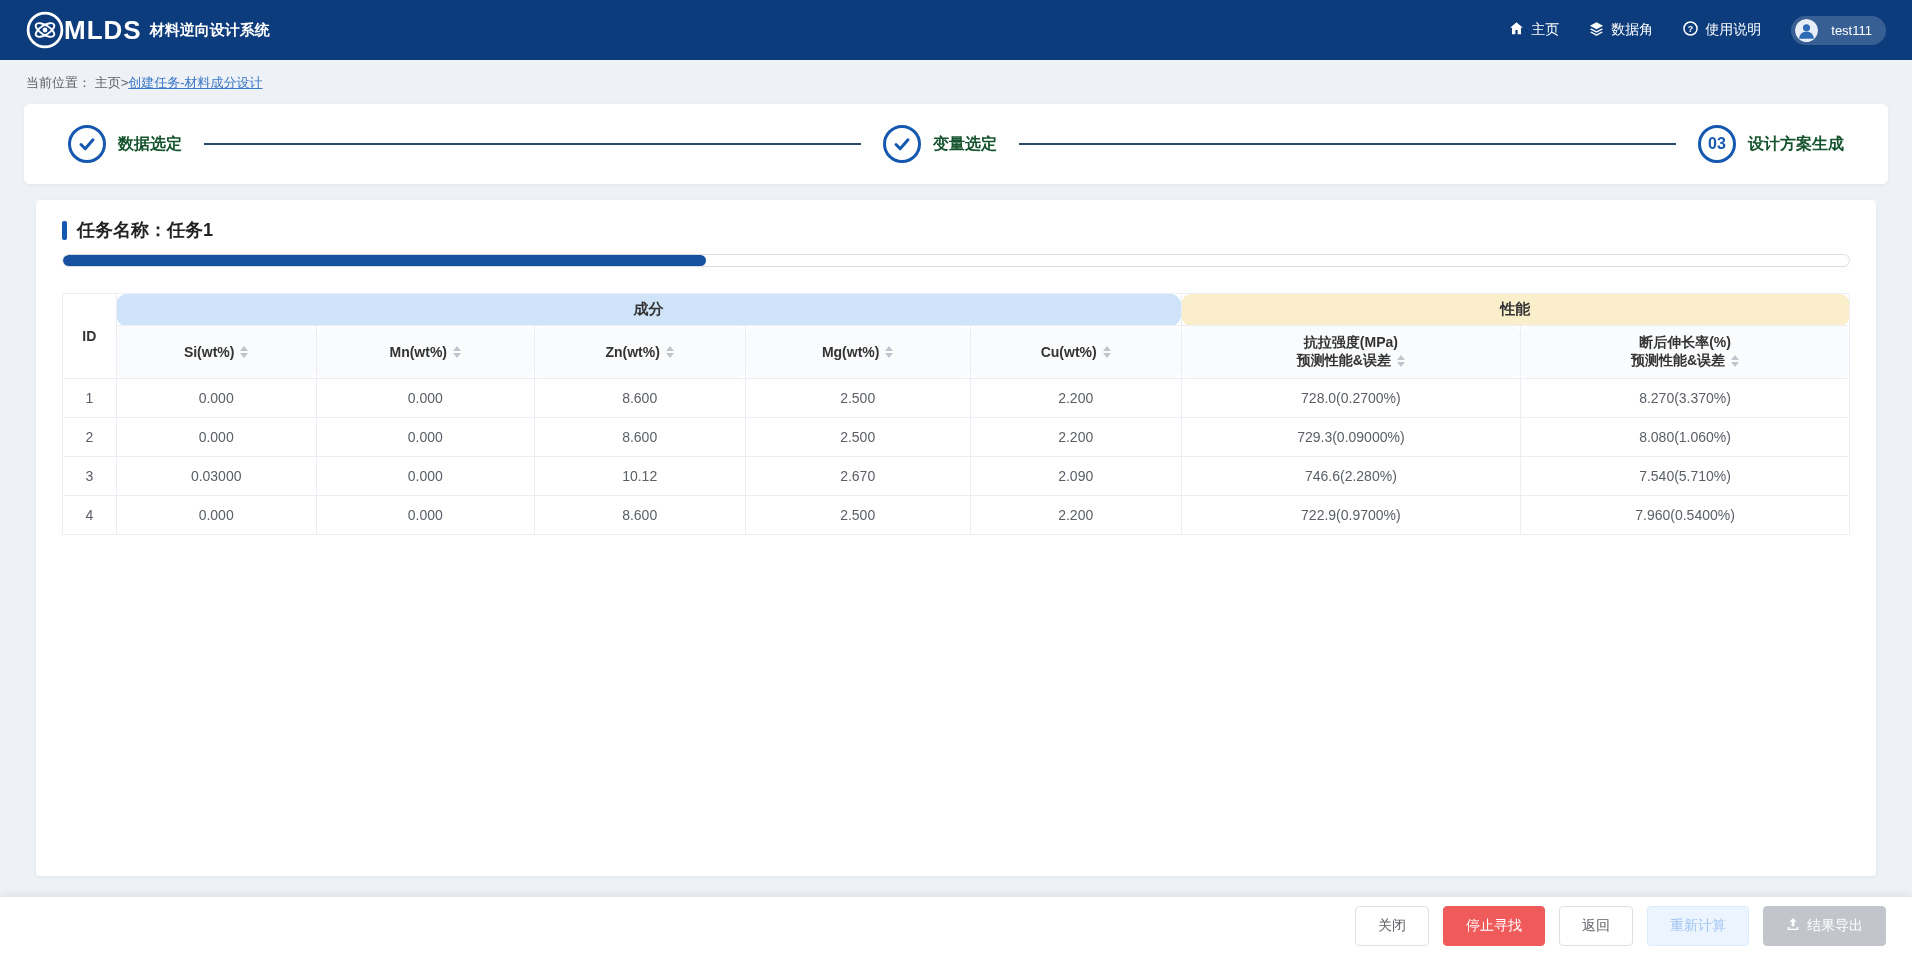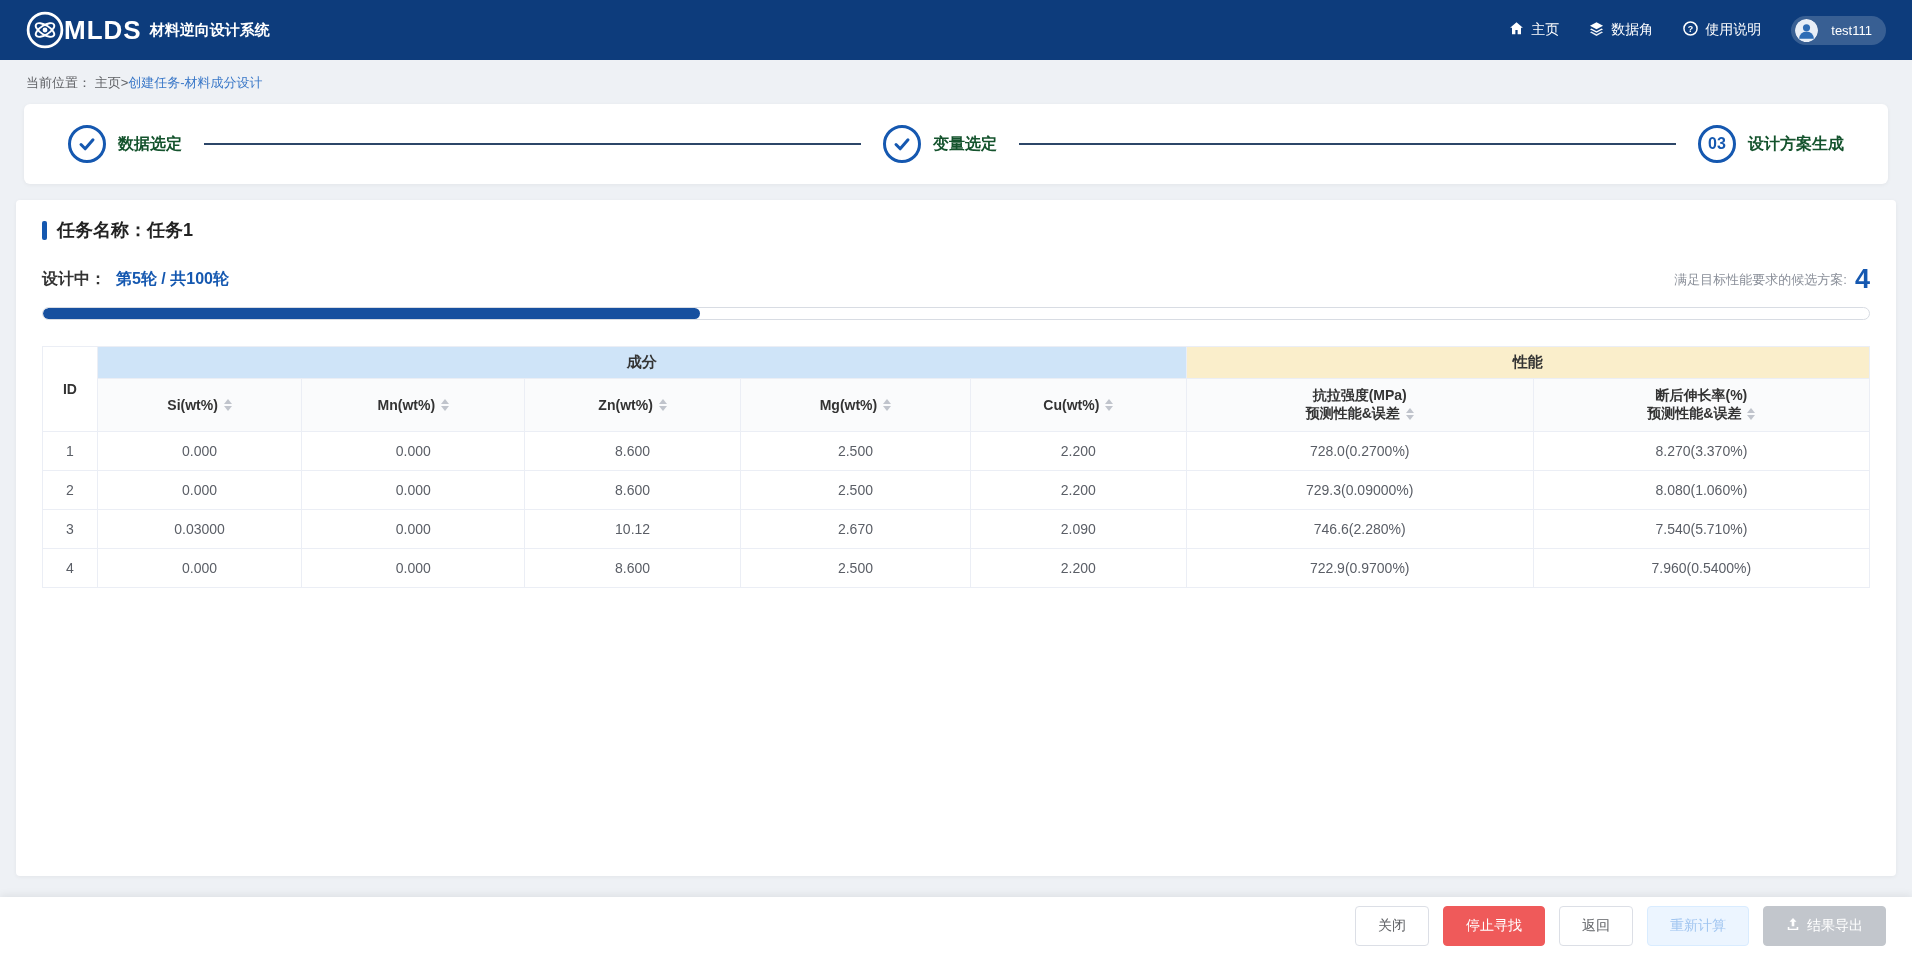--- a/index.html
+++ b/index.html
@@ -22,40 +22,40 @@
   .nav-right { margin-left: auto; display: flex; align-items: center; gap: 30px; font-size: 14px; }
   .nav-link { display: flex; align-items: center; gap: 7px; cursor: pointer; }
   .user-pill {
     display: flex; align-items: center; gap: 13px; background: rgba(255,255,255,0.18);
     border-radius: 15px; padding: 3px 14px 3px 4px; font-size: 13px; cursor: pointer;
   }
   .avatar { width: 23px; height: 23px; border-radius: 50%; overflow: hidden; display:flex; }
 
   
   .breadcrumb { padding: 14px 26px 12px; font-size: 13px; color: #606266; }
-  .breadcrumb .link { color: #3a78c8; cursor: pointer; }
+  .breadcrumb .link { color: #3a78c8; cursor: pointer; text-decoration: underline; }
 
   
   .stepper-card {
     margin: 0 24px; background: #fff; border-radius: 6px; height: 80px;
     display: flex; align-items: center; padding: 0 44px;
     box-shadow: 0 1px 4px rgba(0,0,0,0.05);
   }
   .step { display: flex; align-items: center; gap: 12px; }
   .step-icon {
     width: 38px; height: 38px; border-radius: 50%; border: 3px solid #1558b0;
     display: flex; align-items: center; justify-content: center;
     color: #1558b0; font-weight: bold; font-size: 16px; background: #fff;
   }
   .step-label { font-size: 16px; font-weight: 600; color: #14532d; }
   .step-line { flex: 1; height: 2px; background: #2c4668; margin: 0 22px; }
 
   
   .main-card {
-    margin: 16px 16px 0; background: #fff; border-radius: 4px; height: 676px;
+    margin: 16px 36px 0; background: #fff; border-radius: 4px; height: 676px;
     padding: 18px 26px; box-shadow: 0 1px 4px rgba(0,0,0,0.05);
   }
   .task-title { display: flex; align-items: center; gap: 10px; }
   .title-bar { width: 5px; height: 19px; background: #1558b0; border-radius: 2px; }
   .task-title-text { font-size: 18px; font-weight: bold; color: #222; }
 
   .design-row { display: flex; align-items: center; margin-top: 22px; }
   .design-label { font-size: 16px; color: #333; font-weight: 600; }
   .round-text { font-size: 16px; color: #1558b0; font-weight: bold; margin-left: 10px; }
   .candidates { margin-left: auto; display: flex; align-items: center; }
@@ -64,21 +64,21 @@
 
   .progress-track {
     margin-top: 12px; height: 13px; border: 1px solid #d8dce3; border-radius: 8px;
     background: #fff; overflow: hidden;
   }
   .progress-fill { height: 100%; background: #17509f; border-radius: 8px; }
 
   
   table.result { width: 100%; border-collapse: collapse; margin-top: 26px; font-size: 14px; table-layout: fixed; }
   .result th, .result td { border: 1px solid #ebeef5; text-align: center; }
-  .result thead th { font-weight: bold; color: #333; }
+  .result thead th { font-weight: bold; color: #333; border-radius: 11px; }
   .grp-comp { background: #cfe4f8; color: #1558b0; font-size: 15px; padding: 6px 0; }
   .grp-perf { background: #faeecb; color: #6b5a23; font-size: 15px; padding: 6px 0; }
   .id-th { background: #fff; font-size: 14px; }
   .col-th { background: #fafbfc; padding: 8px 0; }
   .th-inner { display: inline-flex; align-items: center; }
   .result tbody td { padding: 11px 0; color: #5a5e66; background: #fff; }
 
   .caret { display: inline-flex; flex-direction: column; margin-left: 6px; }
   .caret i { display: block; width: 0; height: 0; border-left: 4px solid transparent; border-right: 4px solid transparent; }
   .caret .up { border-bottom: 5px solid #c0c4cc; margin-bottom: 2px; }
@@ -186,28 +186,20 @@
   </div>
 </div>
 
 <div class="main-card">
 
   <div class="task-title">
     <span class="title-bar"></span>
     <span class="task-title-text"><span>任务名称：</span><span>任务1</span></span>
   </div>
 
-  <div class="design-row">
-    <span class="design-label">设计中：</span>
-    <span class="round-text">第5轮 / 共100轮</span>
-    <span class="candidates">
-      <span class="cand-label">满足目标性能要求的候选方案:</span>
-      <span class="cand-count">4</span>
-    </span>
-  </div>
 
   <div class="progress-track">
     <div class="progress-fill" style="width:36%"></div>
   </div>
 
   <table class="result">
     <colgroup>
       <col style="width:3%">
         <col style="width:11.2%">
         <col style="width:12.2%">

